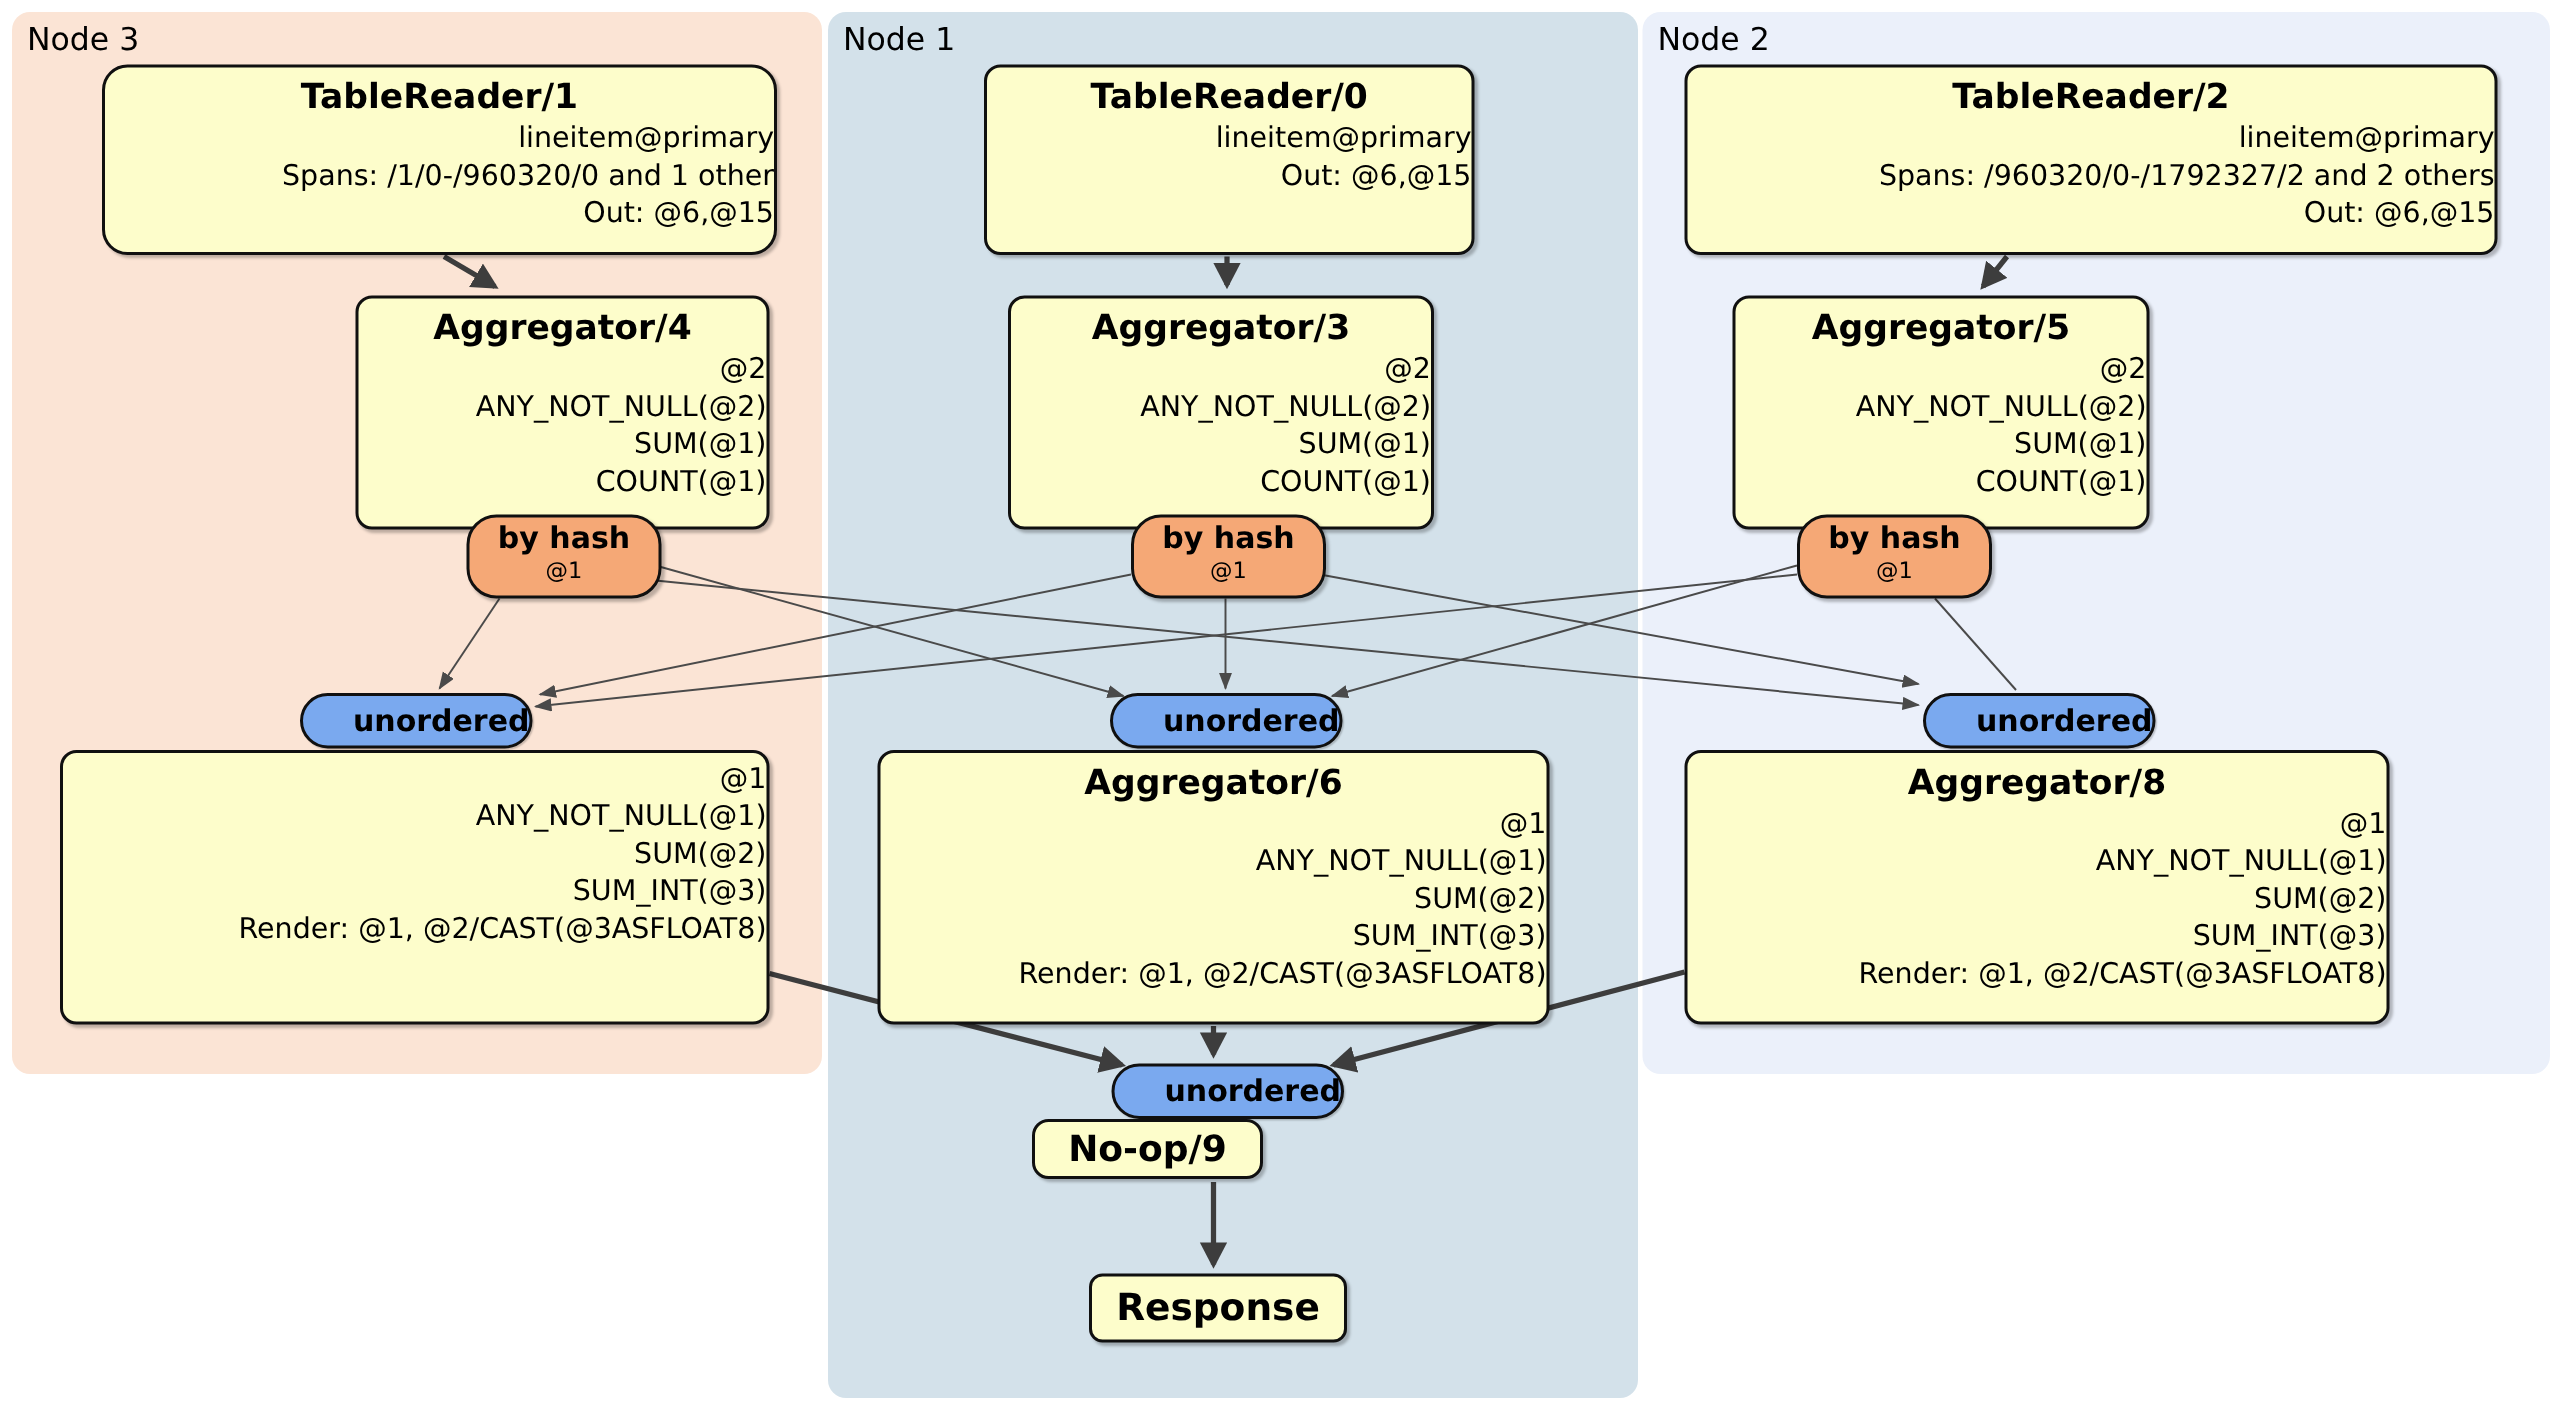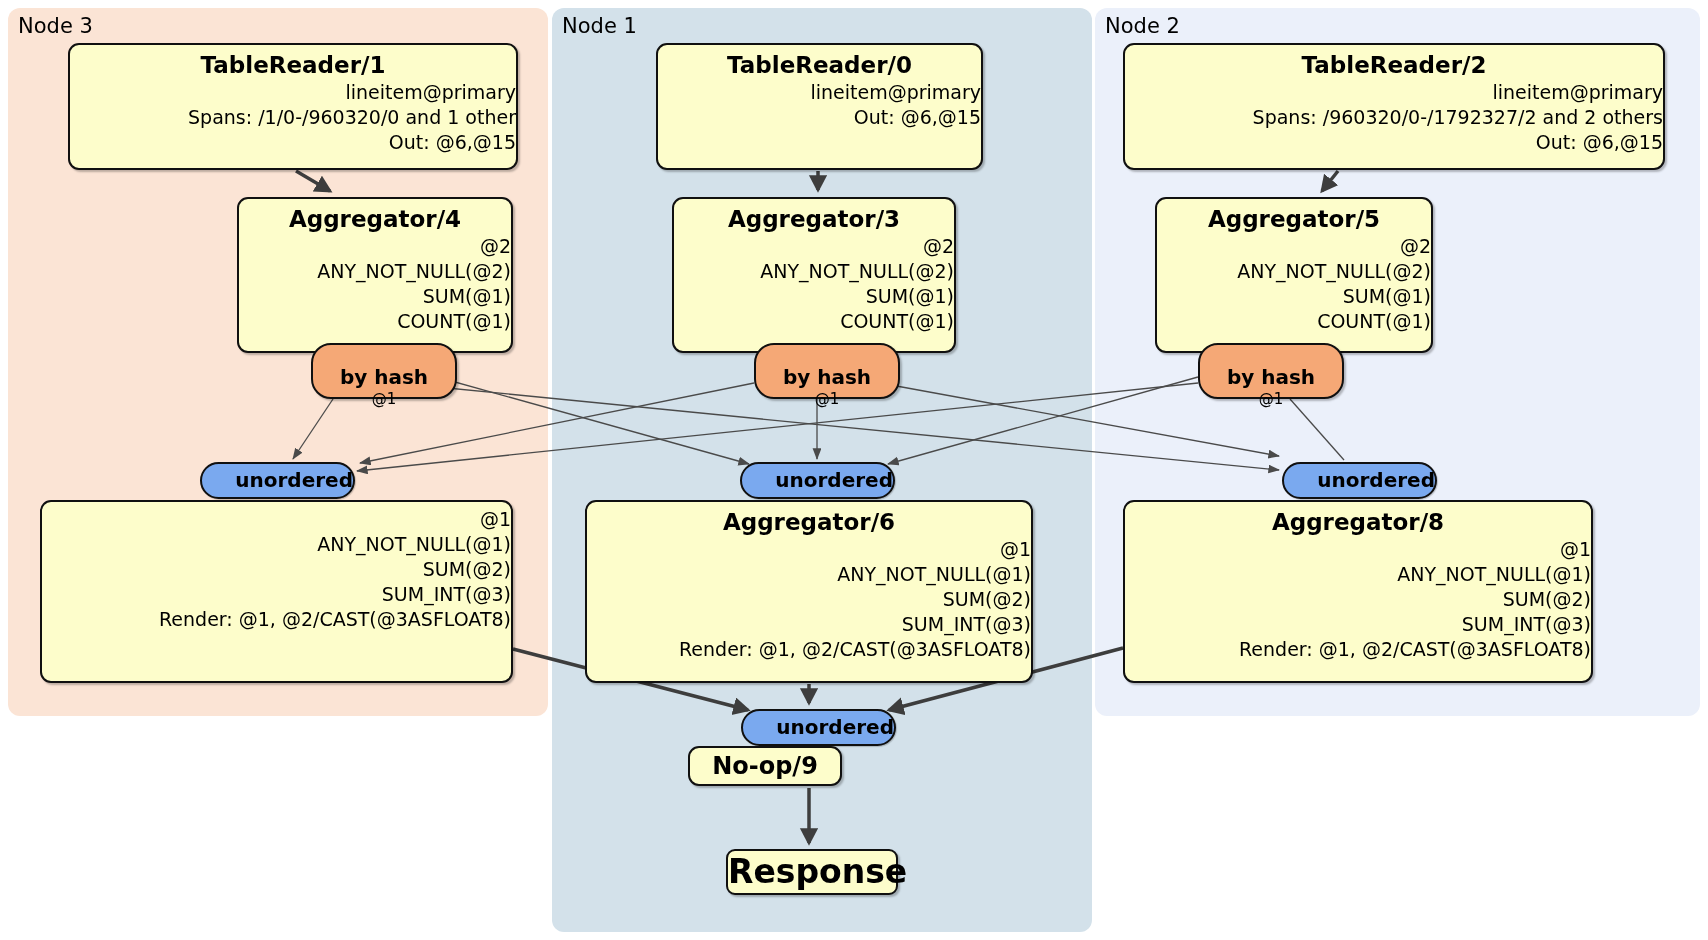--- a/index.html
+++ b/index.html
@@ -13,52 +13,52 @@
   .region-label{position:absolute;left:10px;top:6px;font-size:21px;color:#000;}
 
   #edges{position:absolute;left:0;top:0;width:1708px;height:940px;pointer-events:none;}
 
   .box{position:absolute;box-sizing:border-box;background:var(--box_fill);
        border:2px solid #101010;border-radius:11px;text-align:center;
        box-shadow:2px 2px 2px rgba(0,0,0,0.25);padding-top:5px;}
   .box .title{font-weight:bold;font-size:23px;line-height:30px;color:#000;}
   .box .line{font-size:19px;line-height:25px;color:#000;text-align:right;}
 
-  #tr1{left:68px;top:43px;width:450px;height:127px;}
+  #tr1{left:68px;top:43px;width:450px;height:127px;border-radius:17px;}
   #tr0{left:656px;top:43px;width:327px;height:127px;}
   #tr2{left:1123px;top:43px;width:542px;height:127px;}
   #agg4{left:237px;top:197px;width:276px;height:156px;}
   #agg3{left:672px;top:197px;width:284px;height:156px;}
   #agg5{left:1123px;top:197px;width:278px;height:156px;margin-left:32px;}
   #agg7{left:40px;top:500px;width:473px;height:183px;}
   #agg6{left:585px;top:500px;width:448px;height:183px;}
   #agg8{left:1123px;top:500px;width:470px;height:183px;}
 
   .router{position:absolute;box-sizing:border-box;background:var(--router_fill);
           border:2px solid #101010;border-radius:20px;text-align:center;
-          box-shadow:2px 2px 2px rgba(0,0,0,0.25);width:146px;height:56px;padding-top:20px;}
+          box-shadow:2px 2px 2px rgba(0,0,0,0.25);width:130px;height:56px;padding-top:1px;}
   .router .rlabel{font-weight:bold;font-size:20px;line-height:24px;color:#000;}
   .router .rsub{font-size:15px;line-height:20px;color:#000;}
   #byhash4{left:311px;top:343px;}
   #byhash3{left:754px;top:343px;}
   #byhash5{left:1198px;top:343px;}
 
   .sync{position:absolute;box-sizing:border-box;background:var(--sync_fill);
         border:2px solid #101010;border-radius:19px;text-align:right;
         width:155px;height:37px;font-weight:bold;font-size:20px;line-height:32px;color:#000;
         box-shadow:1px 1px 1px rgba(0,0,0,0.2);}
   #sync7{left:200px;top:462px;}
   #sync6{left:740px;top:462px;}
   #sync8{left:1282px;top:462px;}
   #syncfinal{left:741px;top:709px;}
 
   #noop{left:688px;top:746px;width:154px;height:40px;padding-top:0;}
   #noop .title{font-size:24px;line-height:37px;}
   #response{left:726px;top:849px;width:172px;height:46px;padding-top:0;border-radius:9px;}
-  #response .title{font-size:33px;line-height:42px;}
+  #response .title{font-size:25px;line-height:42px;}
 </style>
 </head>
 <body>
 
 <div id="stage">
 
   <div class="region" id="region-node3">
     <div class="region-label">Node 3</div>
   </div>
   <div class="region" id="region-node1">

